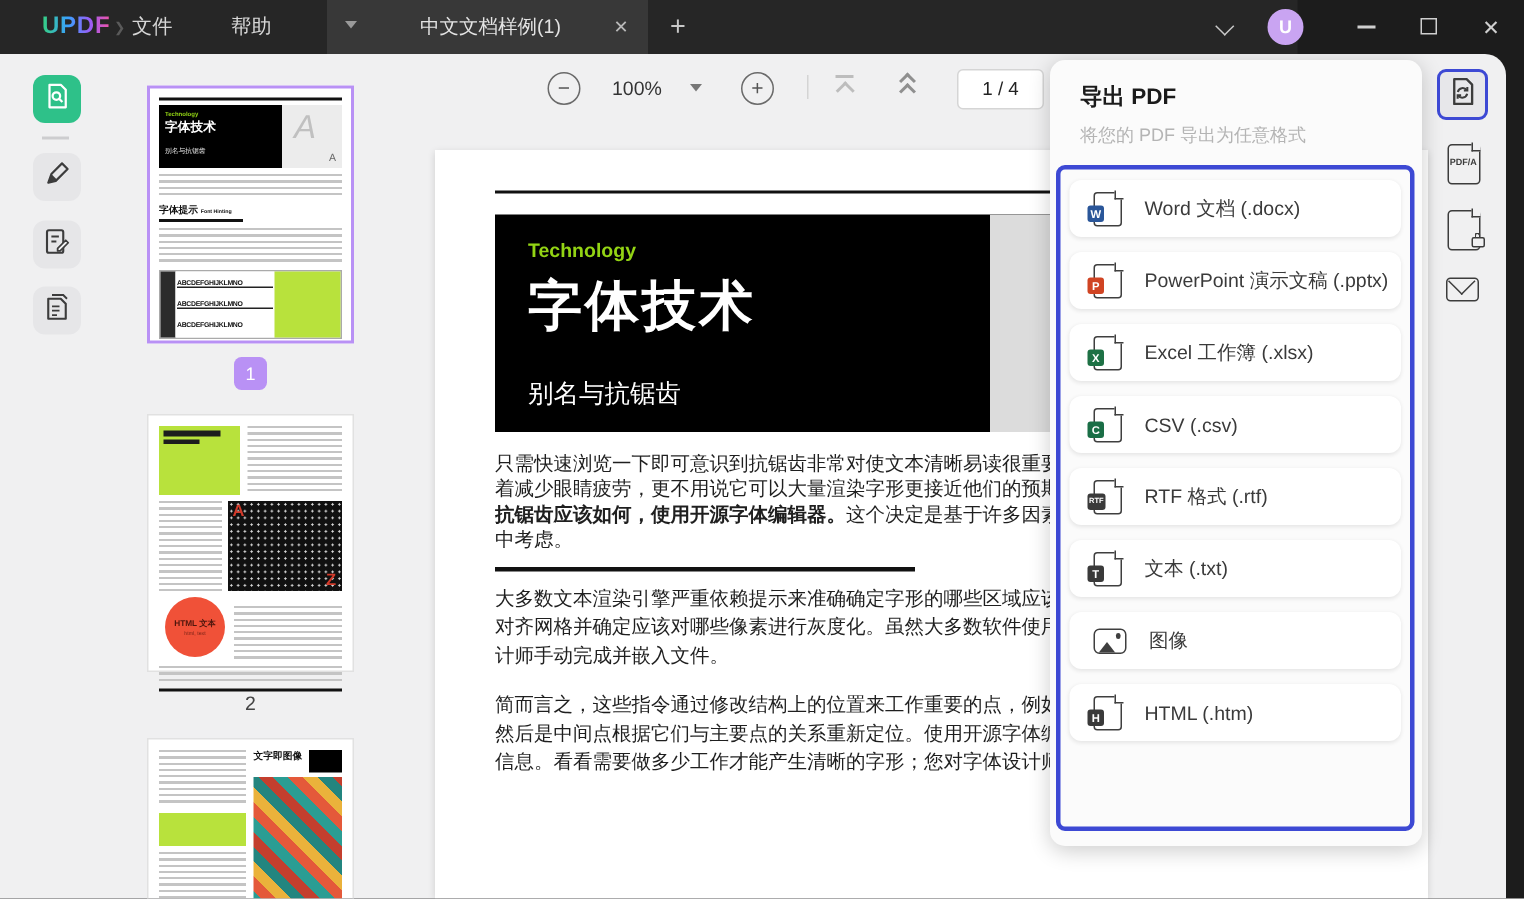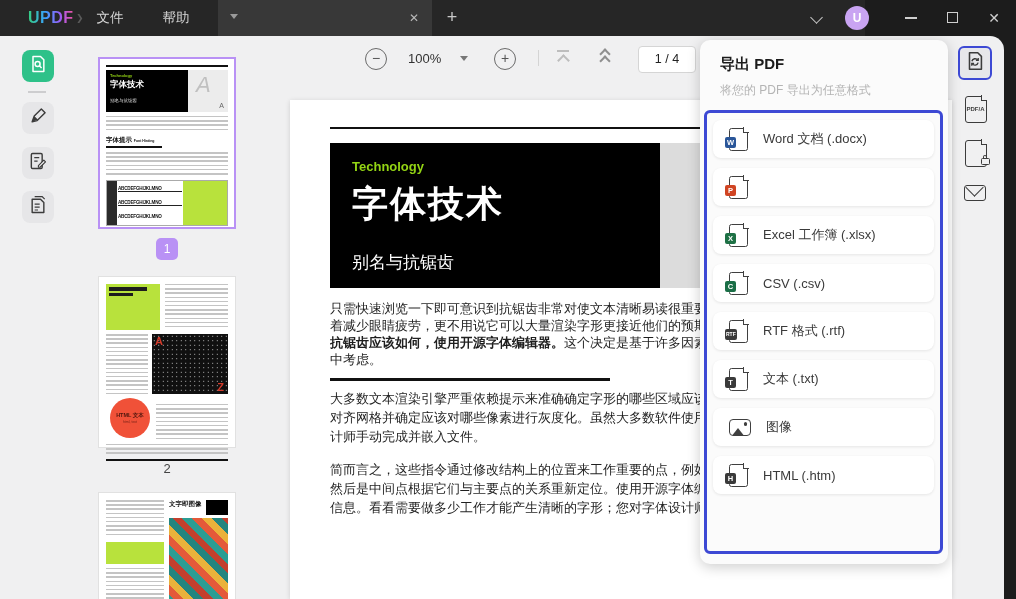--- a/index.html
+++ b/index.html
@@ -6,21 +6,21 @@
   html,body { width:1016px; height:599px; }
   body { background:#1c1c1c; font-family:"Liberation Sans","DejaVu Sans",sans-serif; overflow:hidden; }
   #app { position:relative; width:1016px; height:599px; }
 
   
   #titlebar { position:absolute; left:0; top:0; width:865px; height:36px; background:#262626; }
   .logo { position:absolute; left:28px; top:9px; font-size:16px; font-weight:800; letter-spacing:.5px;
           background:linear-gradient(90deg,#35d07f,#3aa0ff 38%,#9b5cf6 70%,#f553a1);
           -webkit-background-clip:text; background-clip:text; color:transparent; }
   .logo-caret { position:absolute; left:76px; top:13px; font-size:9px; color:#5a5a5a; }
-  .tb-menu { position:absolute; top:0; height:36px; line-height:36px; color:#d6d6d6; font-size:13.5px; text-align:center; cursor:default; }
+  .tb-menu { position:absolute; top:0; height:36px; line-height:36px; color:#d6d6d6; font-size:13.5px; text-align:left; cursor:default; }
   #menu-file { left:88px; width:44px; }
   #menu-help { left:154px; width:44px; }
   .tab { position:absolute; left:218px; top:0; width:214px; height:36px; background:#383838; }
   .tab-caret { position:absolute; left:12px; top:14px; width:0; height:0; border-left:4px solid transparent; border-right:4px solid transparent; border-top:5px solid #9a9a9a; }
   .tab-title { position:absolute; left:34px; right:30px; top:0; height:36px; line-height:36px; color:#e3e3e3; font-size:13px; text-align:center; white-space:nowrap; overflow:hidden; }
   .tab-close { position:absolute; right:10px; top:10px; width:16px; height:16px; color:#b9b9b9; font-size:12px; line-height:16px; text-align:center; }
   .tab-add { position:absolute; left:440px; top:0; width:24px; height:36px; line-height:34px; color:#c8c8c8; font-size:18px; text-align:center; }
   .win-chev { position:absolute; left:812px; top:13px; width:9px; height:9px; border-left:1.6px solid #c9c9c9; border-bottom:1.6px solid #c9c9c9; transform:rotate(-45deg); }
   .avatar { position:absolute; left:845px; top:6px; width:24px; height:24px; border-radius:50%; background:#c9a4f2; color:#fff; font-size:12px; font-weight:bold; text-align:center; line-height:24px; }
   .win-min { position:absolute; left:905px; top:17px; width:12px; height:2px; background:#cfcfcf; }
@@ -164,20 +164,21 @@
 
 <div id="app">
 
   <div id="titlebar">
     <span class="logo">UPDF</span>
     <span class="logo-caret">❯</span>
     <div class="tb-menu" id="menu-file">文件</div>
     <div class="tb-menu" id="menu-help">帮助</div>
     <div class="tab">
       <span class="tab-caret"></span>
+      <span class="tab-title">中文文档样例(1)</span>
       <span class="tab-close">✕</span>
     </div>
     <div class="tab-add">+</div>
     <span class="win-chev"></span>
     <div class="avatar">U</div>
     <span class="win-min"></span>
     <span class="win-max"></span>
     <span class="win-close">✕</span>
   </div>
 
@@ -346,20 +347,21 @@
                 <span class="fold"></span>
                 <span class="badge" style="background: rgb(42, 86, 153);">W</span>
               </div>
               <span class="ec-label">Word 文档 (.docx)</span>
             </div>
             <div class="export-card">
               <div class="docicon">
                 <span class="fold"></span>
                 <span class="badge" style="background: rgb(208, 68, 35);">P</span>
               </div>
+              <span class="ec-label">PowerPoint 演示文稿 (.pptx)</span>
             </div>
             <div class="export-card">
               <div class="docicon">
                 <span class="fold"></span>
                 <span class="badge" style="background: rgb(30, 113, 69);">X</span>
               </div>
               <span class="ec-label">Excel 工作簿 (.xlsx)</span>
             </div>
             <div class="export-card">
               <div class="docicon">

